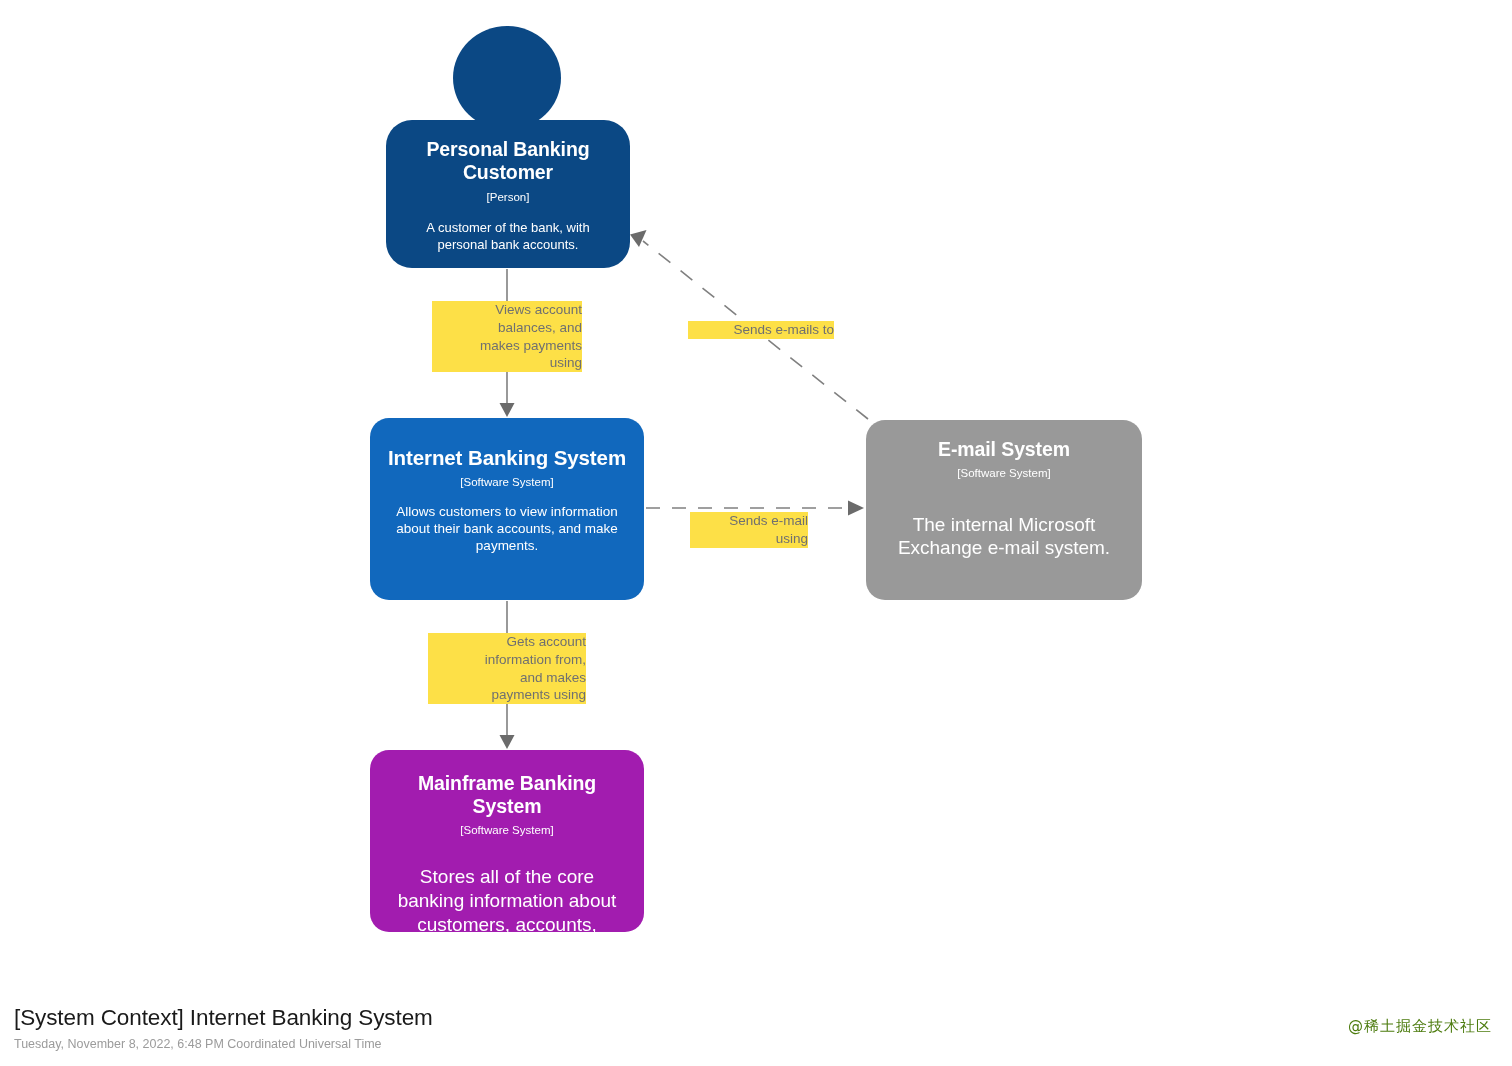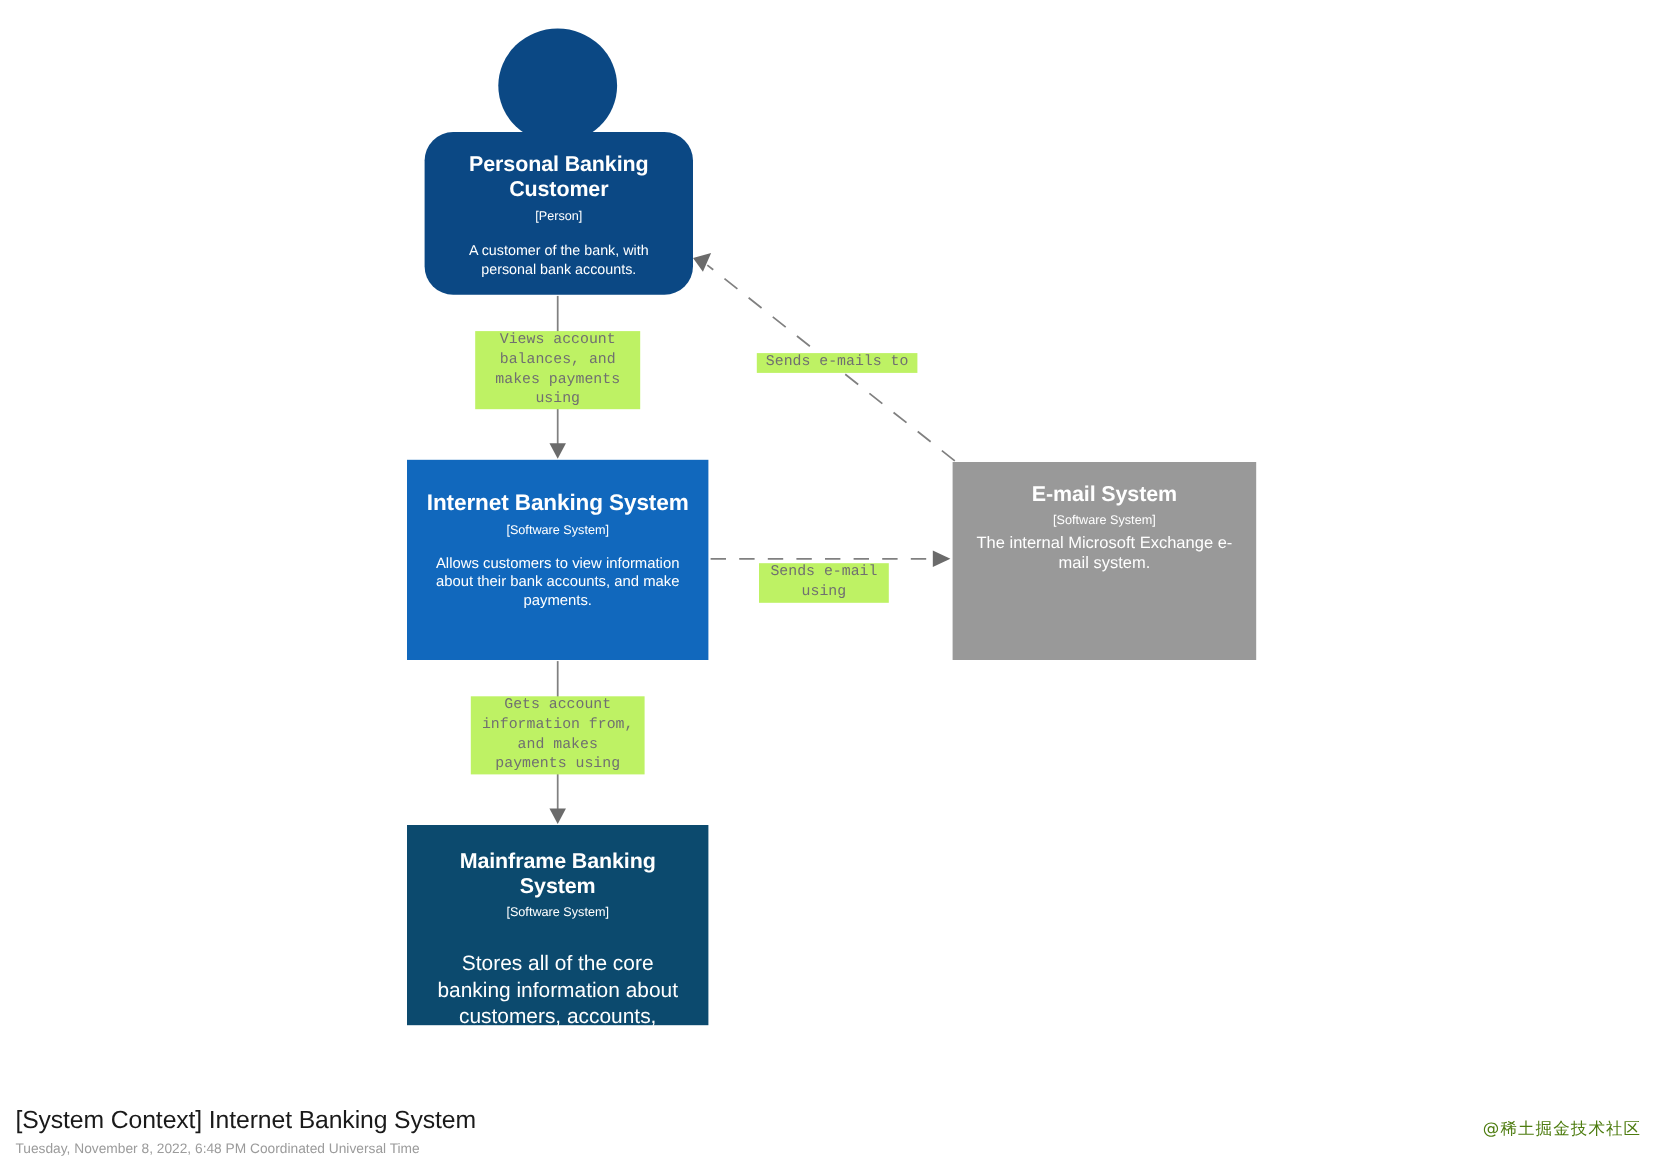--- a/index.html
+++ b/index.html
@@ -34,20 +34,21 @@
 
   
   .node {
     position: absolute;
     box-sizing: border-box;
     display: flex;
     flex-direction: column;
     align-items: center;
     text-align: center;
     color: #ffffff;
+    border-radius: 19px;
   }
 
   .node .node-name {
     font-weight: bold;
     line-height: 1.17;
     letter-spacing: -0.1px;
   }
   .node .node-type {
     line-height: 1.2;
   }
@@ -98,46 +99,45 @@
   #node-email {
     left: 866px;
     top: 420px;
     width: 276px;
     height: 180px;
     background: #999999;
     padding: 18px 14px 0 14px;
   }
   #node-email .node-name { font-size: 19.5px; }
   #node-email .node-type { font-size: 11.5px; margin-top: 6px; }
-  #node-email .node-desc { font-size: 15px; margin-top: 4px; }
+  #node-email .node-desc { font-size: 19px; margin-top: 32px; }
 
   
   #node-mainframe {
     left: 370px;
     top: 750px;
     width: 274px;
     height: 182px;
-    background: #0c4a6e;
+    background: #a21caf;
     padding: 22px 16px 0 16px;
   }
   #node-mainframe .node-name { font-size: 19.5px; }
   #node-mainframe .node-type { font-size: 11.5px; margin-top: 6px; }
   #node-mainframe .node-desc { font-size: 19px; margin-top: 28px; }
 
   
   .rel-label {
     position: absolute;
     color: #707070;
-    text-align: center;
+    text-align: right;
     font-size: 13.5px;
     line-height: 1.32;
-    background: #bef264;
+    background: #fde047;
     z-index: 4;
     white-space: pre-line;
-    font-family: Liberation Mono, monospace;
   }
   #rel-label-views {
     left: 432px;
     top: 301px;
     width: 150px;
   }
   #rel-label-gets {
     left: 428px;
     top: 633px;
     width: 158px;

